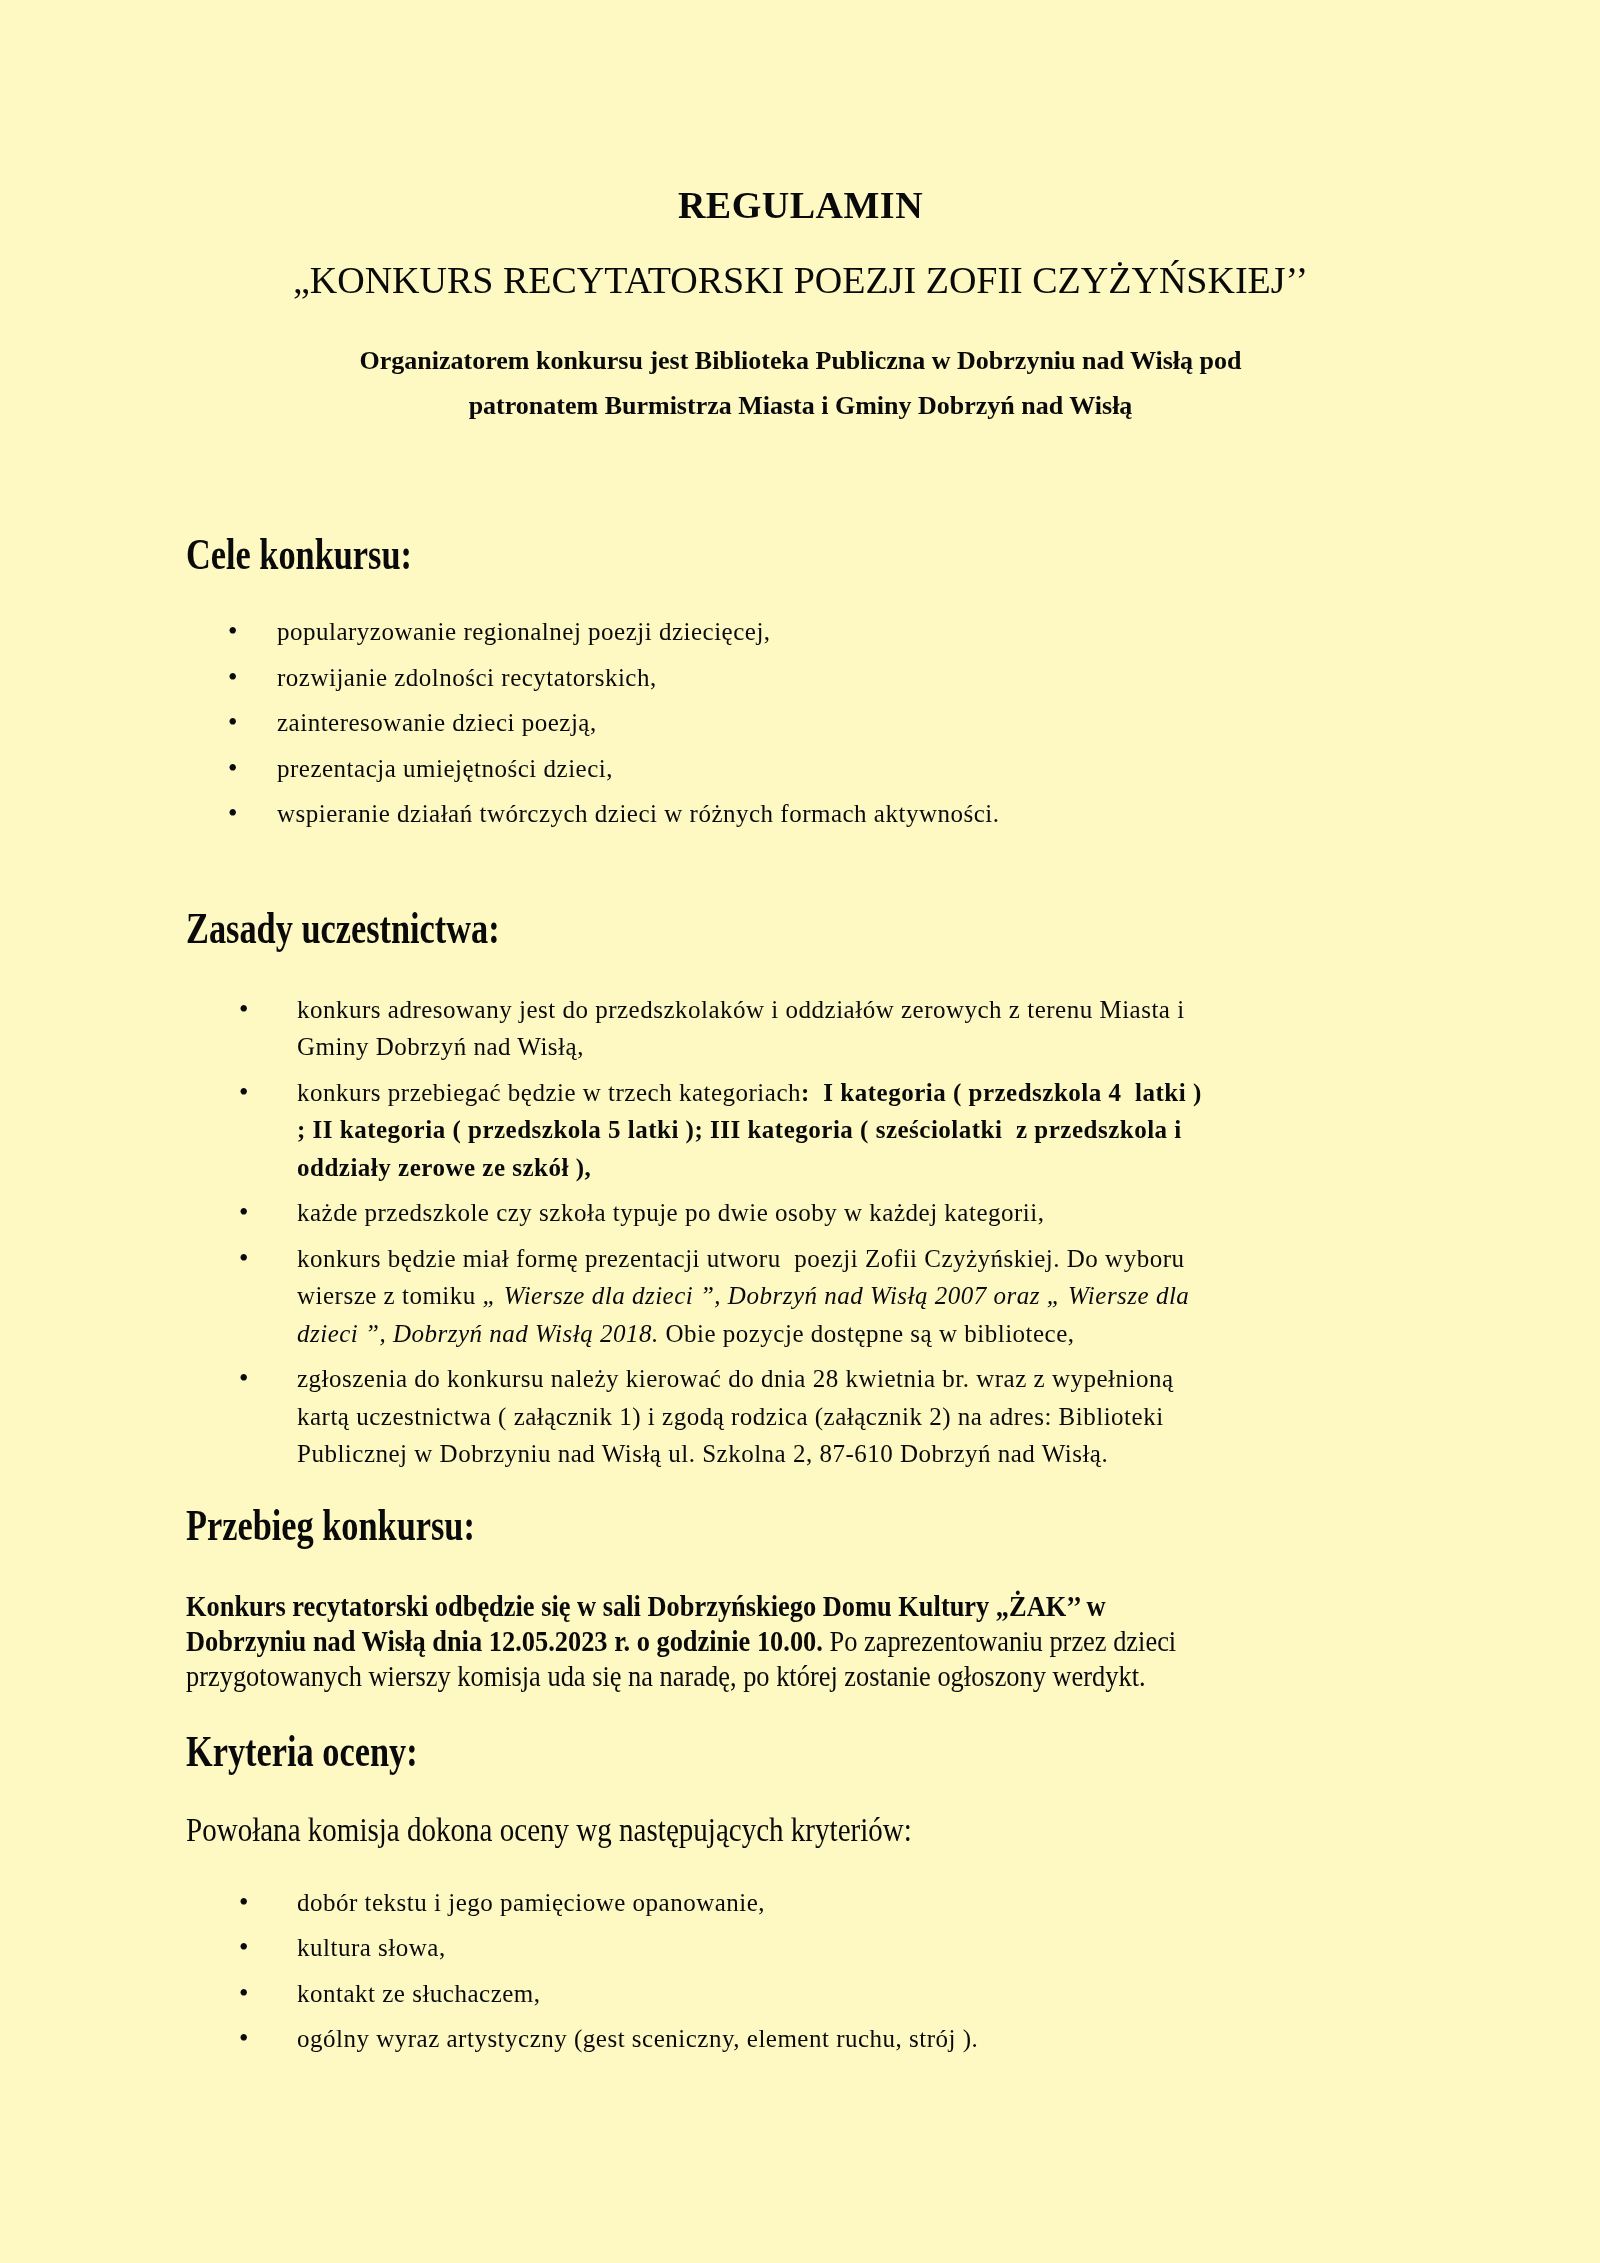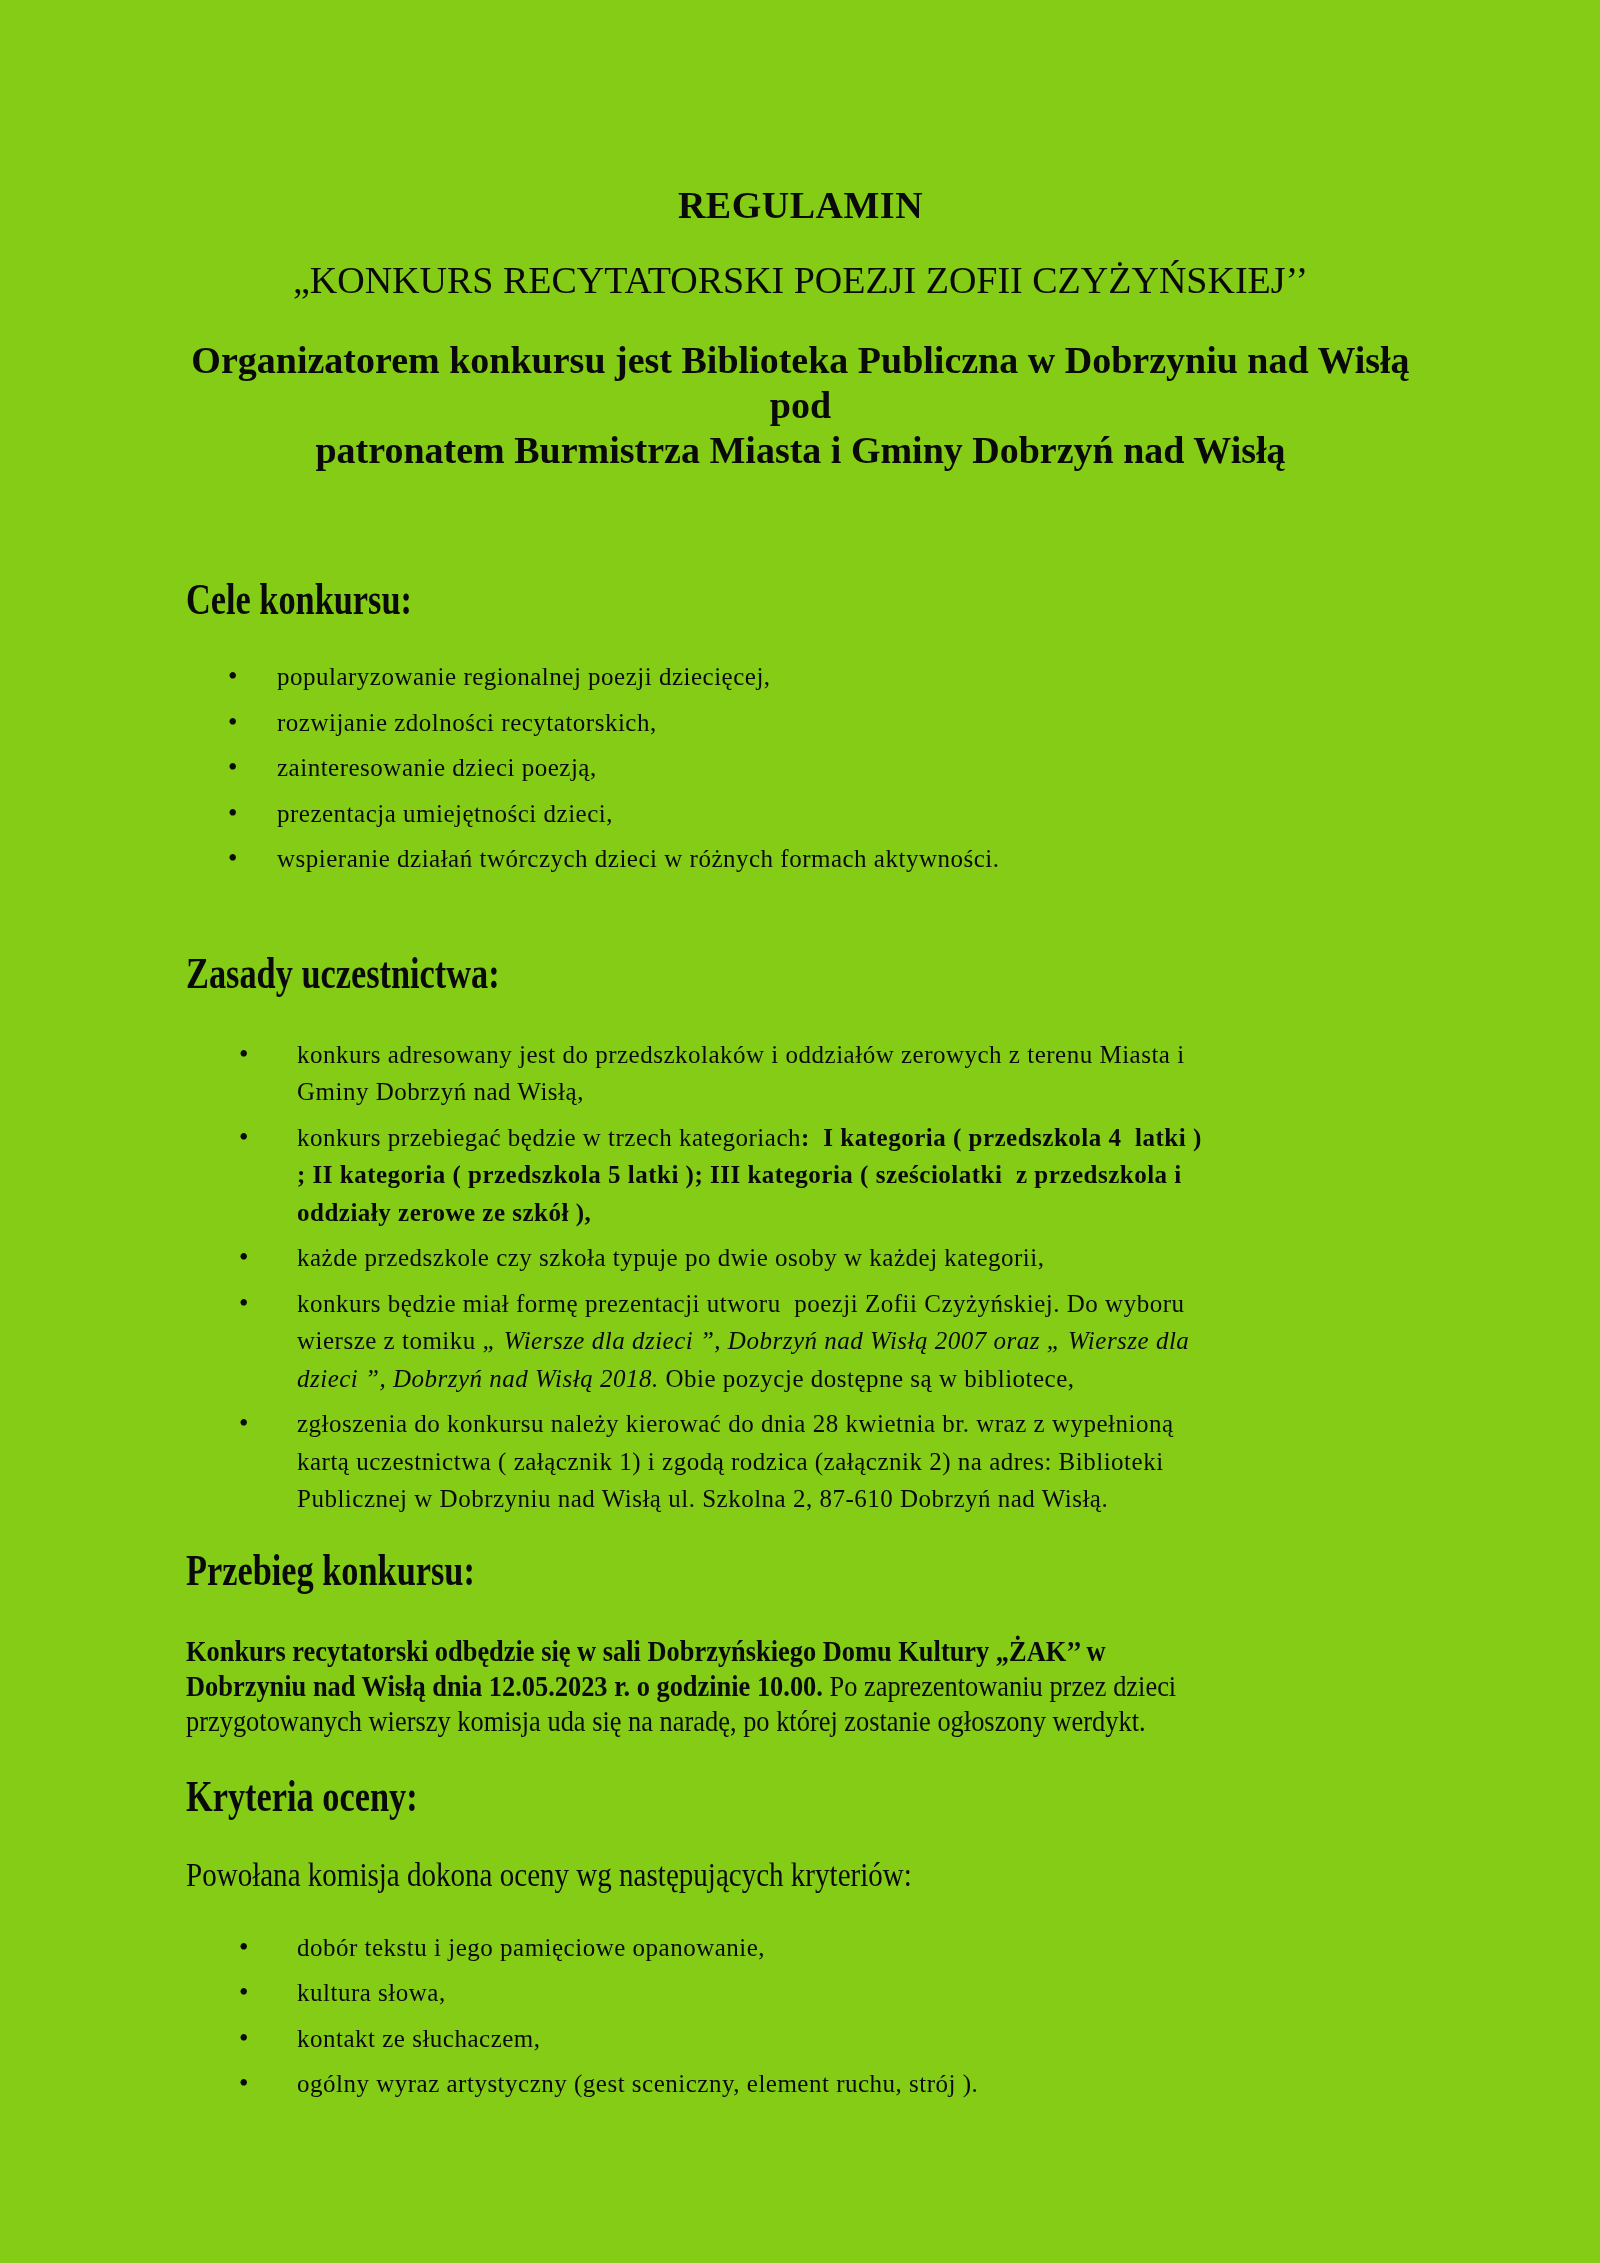--- a/index.html
+++ b/index.html
@@ -7,21 +7,21 @@
     padding: 0;
     background: #ffffff;
     color: #0a0a0a;
   }
   .page {
     position: relative;
     width: 1600px;
     height: 2263px;
     box-sizing: border-box;
     padding: 0 185px 0 186px;
-    background: #84cc16;
+    background: #fef9c3;
     overflow: hidden;
     font-family: "Liberation Serif", "DejaVu Serif", serif;
     -webkit-font-smoothing: antialiased;
   }
   .doc-title {
     margin: 182px 0 0 0;
     font-size: 38px;
     line-height: 46px;
     font-weight: bold;
     text-align: center;
@@ -29,21 +29,21 @@
   }
   .doc-subtitle {
     margin: 29px 0 0 0;
     font-size: 38px;
     line-height: 46px;
     font-weight: normal;
     text-align: center;
   }
   .doc-organizer {
     margin: 35px 0 4px 0;
-    font-size: 38px;
+    font-size: 26px;
     line-height: 45px;
     font-weight: bold;
     text-align: center;
   }
   .section-heading {
     margin: 0;
     font-size: 44px;
     line-height: 52px;
     font-weight: bold;
     transform: scaleX(0.78);

